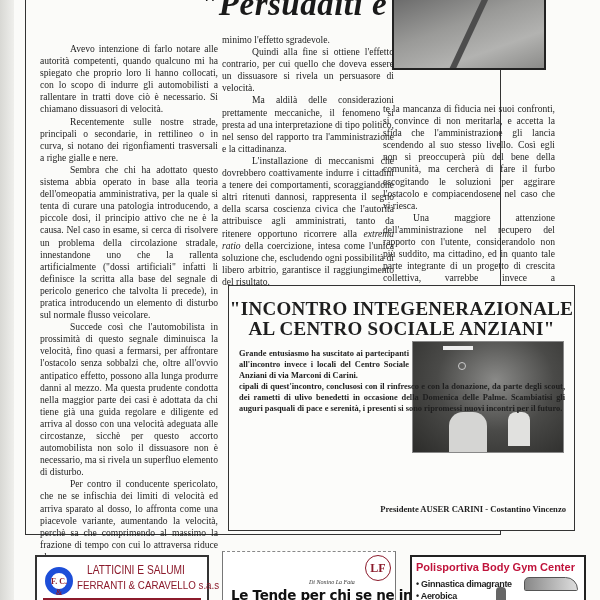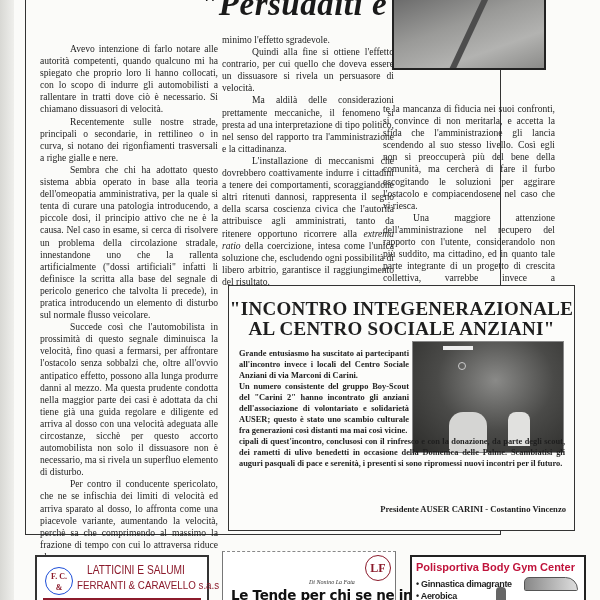--- a/index.html
+++ b/index.html
@@ -25,21 +25,21 @@
   .box-text .narrow{width:170px;}
   .box-text p{margin:0;}
   .box-photo{position:absolute;left:183px;top:55px;width:150px;height:110px;border:1px solid #888;background:radial-gradient(ellipse at 55% 35%,#8a8a88 0%,#4a4a48 50%,#2c2c2a 100%);overflow:hidden;}
   .box-photo .lamp{position:absolute;left:30px;top:4px;width:30px;height:4px;background:#eee;}
   .box-photo .p1{position:absolute;left:36px;top:70px;width:38px;height:40px;border-radius:14px 14px 0 0;background:#d5d5d3;}
   .box-photo .p2{position:absolute;left:95px;top:70px;width:22px;height:34px;border-radius:8px 8px 0 0;background:#e1e1df;}
   .box-photo .clock{position:absolute;left:45px;top:20px;width:6px;height:6px;border:1px solid #ccc;border-radius:50%;}
   .box-sign{position:absolute;right:8px;top:218px;font-size:8.6px;font-weight:bold;white-space:nowrap;}
   .ad{position:absolute;background:#fff;}
   .ad1{left:35px;top:555px;width:170px;height:50px;border:2px solid #333;}
-  .ad1 .logo{position:absolute;left:8px;top:10px;width:28px;height:28px;border:1px solid #1d4ed8;border-radius:50%;color:#8b1a2b;font-size:8px;font-weight:bold;text-align:center;line-height:11px;padding-top:3px;box-sizing:border-box;}
+  .ad1 .logo{position:absolute;left:8px;top:10px;width:28px;height:28px;border:6px solid #1d4ed8;border-radius:50%;color:#8b1a2b;font-size:8px;font-weight:bold;text-align:center;line-height:11px;padding-top:3px;box-sizing:border-box;}
   .ad1 .t1,.ad1 .t2{position:absolute;left:40px;color:#8b1a2b;font-family:"Liberation Sans Narrow","Liberation Sans",sans-serif;white-space:nowrap;transform:scaleX(0.85);transform-origin:left;}
   .ad1 .t1{top:6px;font-size:12px;left:50px;}
   .ad1 .t2{top:22px;font-size:11.5px;}
   .ad1 .bar{position:absolute;left:6px;right:6px;top:41px;height:6px;border:2px solid #8b1a2b;border-bottom:none;}
   .ad2{left:222px;top:551px;width:172px;height:52px;border-left:1px solid #777;border-right:1px solid #777;border-top:1px dashed #888;}
   .ad2 .brand{position:absolute;left:8px;top:2px;font-size:22px;font-style:italic;font-weight:bold;color:#8b1a2b;white-space:nowrap;font-family:"DejaVu Serif",serif;}
   .ad2 .lf{position:absolute;left:142px;top:3px;width:24px;height:24px;border:1.5px solid #8b1a2b;border-radius:50%;color:#8b1a2b;font-size:12px;font-weight:bold;text-align:center;line-height:24px;}
   .ad2 .owner{position:absolute;left:86px;top:27px;font-size:6px;font-style:italic;color:#333;white-space:nowrap;}
   .ad2 .slogan{position:absolute;left:8px;top:35px;font-size:13.5px;font-weight:bold;white-space:nowrap;color:#111;font-family:"DejaVu Sans",sans-serif;letter-spacing:-0.3px;}
   .ad3{left:410px;top:555px;width:172px;height:50px;border:2px solid #222;}
@@ -90,21 +90,20 @@
   <div class="box-title l1">"INCONTRO INTEGENERAZIONALE</div>
   <div class="box-title l2">AL CENTRO SOCIALE ANZIANI"</div>
   <div class="box-photo">
     <div class="lamp"></div>
       <div class="clock"></div>
       <div class="p1"></div>
       <div class="p2"></div>
   </div>
   <div class="box-text">
     <p class="narrow">Grande entusiasmo ha suscitato ai partecipanti all'incontro invece i locali del Centro Sociale Anziani di via Marconi di Carini.</p>
-    <p class="narrow">Un numero consistente del gruppo Boy-Scout del "Carini 2" hanno incontrato gli anziani dell'associazione di volontariato e solidarietà AUSER; questo è stato uno scambio culturale fra generazioni così distanti ma mai così vicine.</p>
     <p>cipali di quest'incontro, conclusosi con il rinfresco e con la donazione, da parte degli scout, dei rametti di ulivo benedetti in occasione della Domenica delle Palme. Scambiatisi gli auguri pasquali di pace e serenità, i presenti si sono ripromessi nuovi incontri per il futuro.</p>
   </div>
   <div class="box-sign">Presidente  AUSER CARINI - Costantino Vincenzo</div>
 </div>
 
 <div class="ad ad1">
   <div class="logo"><span>F. C.</span><br><span>&amp;</span></div>
   <div class="t1">LATTICINI E SALUMI</div>
   <div class="t2">FERRANTI &amp; CARAVELLO s.a.s</div>
   <div class="bar"></div>

